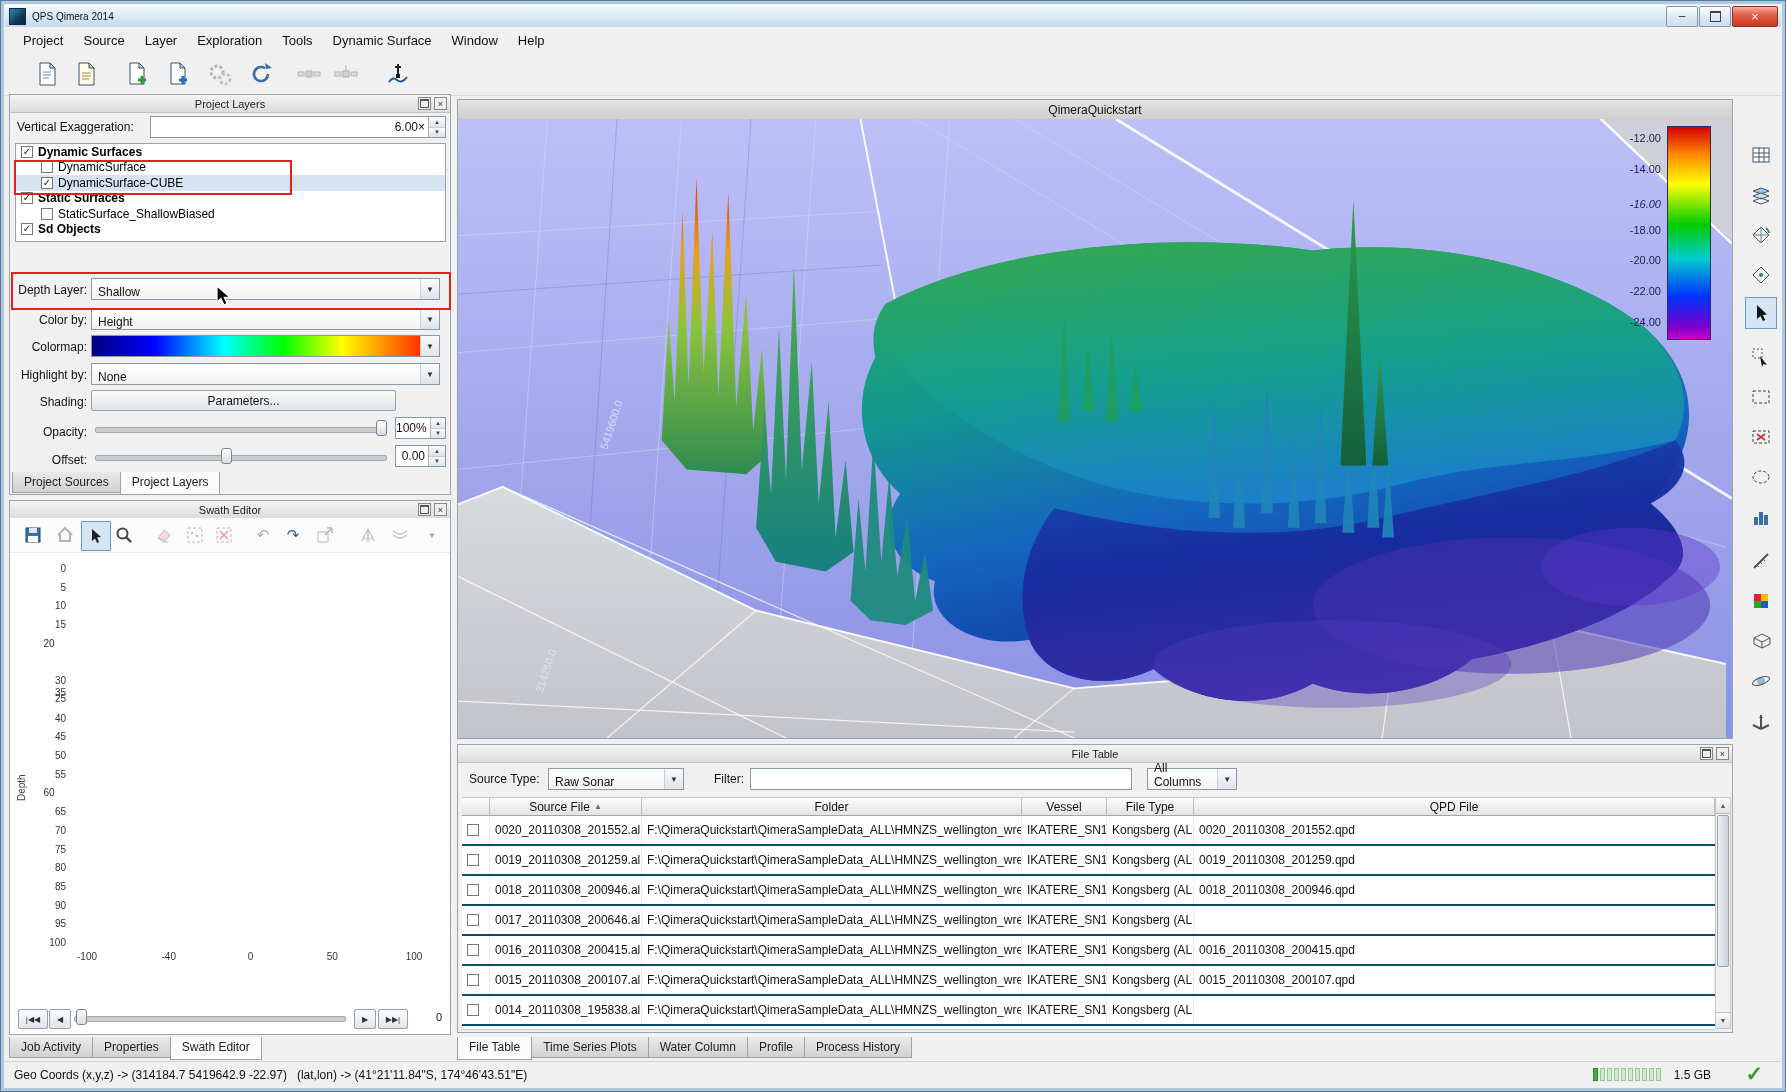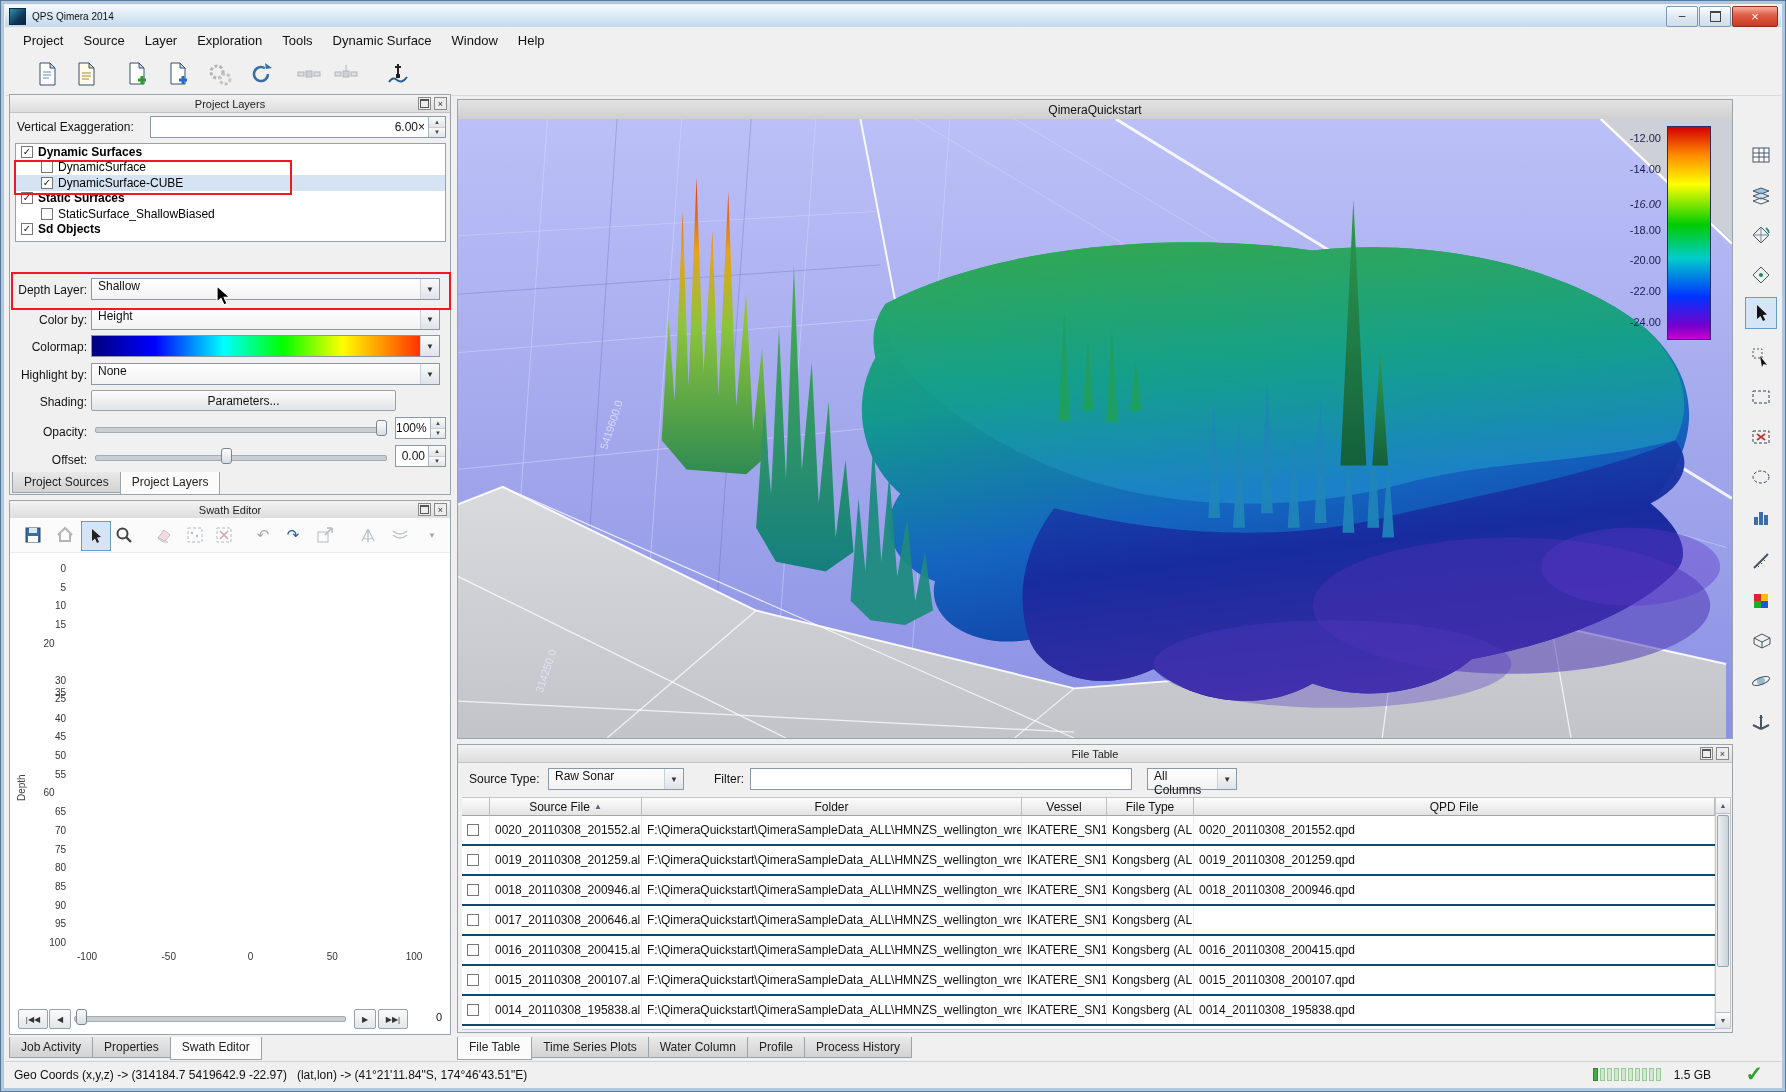--- a/index.html
+++ b/index.html
@@ -37,21 +37,21 @@
     border-bottom:1px solid #c2c2c2;display:flex;align-items:center;justify-content:center;font-size:11px;color:#222;}
   .pbtns{position:absolute;right:3px;top:2px;display:flex;gap:3px;}
   .pbtn{width:13px;height:13px;border:1px solid #8a8a8a;background:#ededed;display:flex;
     align-items:center;justify-content:center;font-size:9px;color:#333;box-sizing:border-box;}
   .float-glyph{width:7px;height:6px;border:1px solid #555;border-top-width:2px;}
 
   .label{position:absolute;font-size:12px;color:#111;}
   .rlabel{text-align:right;}
 
   .combo{position:absolute;height:22px;background:linear-gradient(#ffffff,#f2f2f2);
-    border:1px solid #8a98a8;display:flex;align-items:flex-start;font-size:12px;padding-left:6px;box-sizing:border-box;color:#111;}
+    border:1px solid #8a98a8;display:flex;align-items:flex-end;font-size:12px;padding-left:6px;box-sizing:border-box;color:#111;}
   .combo .arrow{margin-left:auto;width:18px;align-self:stretch;display:flex;align-items:center;
     justify-content:center;font-size:8px;color:#333;border-left:1px solid #c9d1d9;
     background:linear-gradient(#fafafa,#dfe4ea);}
   .combo.gradientfill{background:linear-gradient(90deg,#000080,#0000ff 18%,#00ffff 38%,#00ff00 55%,#ffff00 72%,#ff8000 86%,#ff0000);}
 
   .spin{position:absolute;background:#fff;border:1px solid #8a98a8;display:flex;font-size:12px;box-sizing:border-box;}
   .spin .val{flex:1;text-align:right;padding:3px 3px 0 0;color:#111;}
   .spin .btns{width:16px;display:flex;flex-direction:column;border-left:1px solid #aab4bd;}
   .spin .btns span{flex:1;font-size:6px;display:flex;align-items:center;justify-content:center;
     background:linear-gradient(#fafafa,#e0e5e9);border-bottom:1px solid #c9cdd1;color:#444;}
@@ -425,21 +425,21 @@
         <div class="ytick" style="top: 323.8px;">70</div>
         <div class="ytick" style="top: 342.5px;">75</div>
         <div class="ytick" style="top: 361.2px;">80</div>
         <div class="ytick" style="top: 379.9px;">85</div>
         <div class="ytick" style="top: 398.6px;">90</div>
         <div class="ytick" style="top: 417.3px;">95</div>
         <div class="ytick" style="top: 436px;">100</div>
       </div>
     <div id="swath-xticks">
         <div class="xtick" style="top: 450px; left: 55px;">-100</div>
-        <div class="xtick" style="top: 450px; left: 136.75px;">-50</div>
+        <div class="xtick" style="top: 450px; left: 136.75px;">-40</div>
         <div class="xtick" style="top: 450px; left: 218.5px;">0</div>
         <div class="xtick" style="top: 450px; left: 300.25px;">50</div>
         <div class="xtick" style="top: 450px; left: 382px;">100</div>
       </div>
 
     <div class="pbtn2" style="left:8px;top:508px;width:28px;">|◀◀</div>
     <div class="pbtn2" style="left:39px;top:508px;width:20px;">◀</div>
     <div class="slider" style="left:64px;top:506px;width:272px;">
       <div class="groove"></div>
       <div class="handle" style="left:2px;"></div>
@@ -793,21 +793,20 @@
           <div class="fcell c5">0015_20110308_200107.qpd</div>
         </div>
         <div class="frow">
           <div class="fcell c0">
             <span class="cb"></span>
           </div>
           <div class="fcell c1">0014_20110308_195838.all</div>
           <div class="fcell c2">F:\QimeraQuickstart\QimeraSampleData_ALL\HMNZS_wellington_wreck</div>
           <div class="fcell c3">IKATERE_SN101</div>
           <div class="fcell c4">Kongsberg (ALL)</div>
-          <div class="fcell c5">0014_20110308_195838.qpd</div>
         </div>
       </div>
 
     <div class="vscroll" style="left:1257px;top:52px;height:232px;">
       <div class="varrow" style="top:0;">▲</div>
       <div class="vthumb" style="top:17px;height:150px;"></div>
       <div class="varrow" style="bottom:0;border-top:1px solid #b9bfc5;border-bottom:none;">▼</div>
     </div>
   </div>
 

